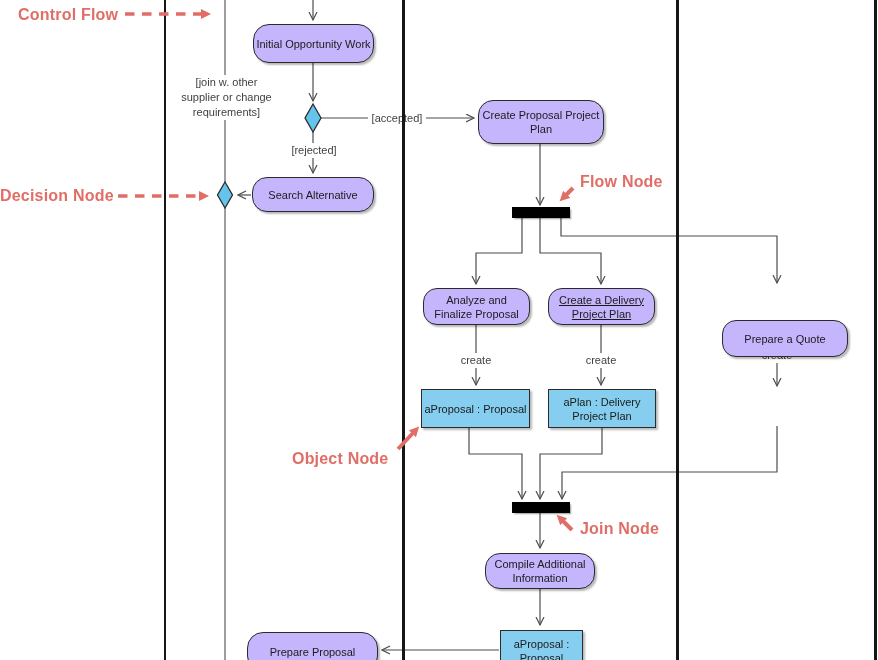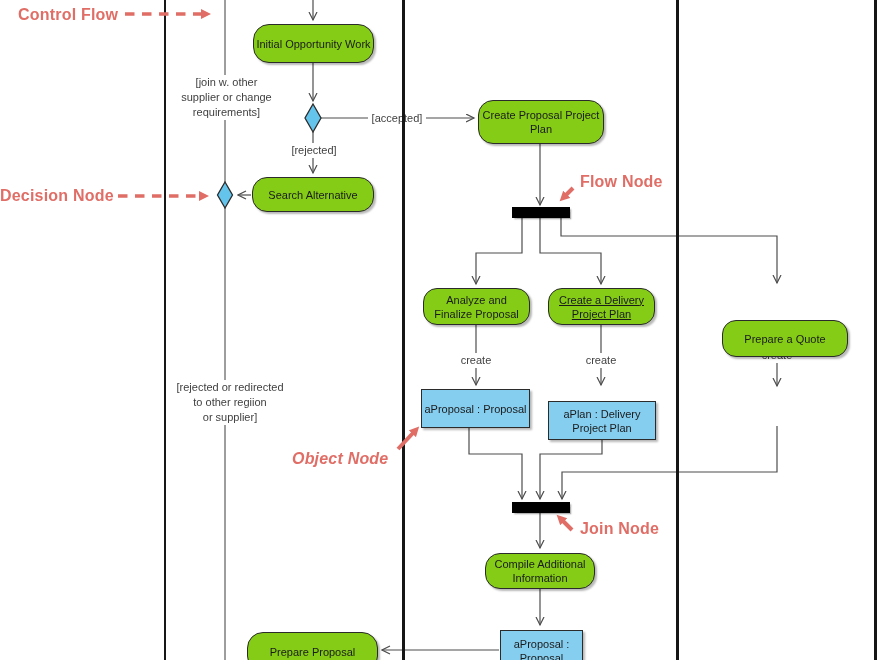--- a/index.html
+++ b/index.html
@@ -11,21 +11,21 @@
   svg.layer{pointer-events:none;}
   
   #edges{z-index:1;}
   .guard{
     position:absolute;z-index:2;background:#ffffff;color:#3f3f3f;
     font-size:11px;line-height:15px;text-align:center;white-space:pre-line;
   }
   .lane-line{position:absolute;z-index:3;top:0;height:660px;background:#161616;}
   .action,.objbox,.bar{position:absolute;z-index:4;}
   .action{
-    background:#84cc16;border:1.6px solid #2b2b2b;border-radius:15px;
+    background:#c4b5fd;border:1.6px solid #2b2b2b;border-radius:15px;
     color:#1b1b1b;font-size:11px;line-height:14px;text-align:center;
     display:flex;align-items:center;justify-content:center;white-space:pre-line;
     box-shadow:2px 2px 2px rgba(0,0,0,0.28);box-sizing:border-box;
   }
   .objbox{
     background:#85CEEF;border:1.6px solid #2b2b2b;
     color:#1b1b1b;font-size:11px;line-height:14px;text-align:center;
     display:flex;align-items:center;justify-content:center;white-space:pre-line;
     box-shadow:2px 2px 2px rgba(0,0,0,0.28);box-sizing:border-box;
   }
@@ -76,23 +76,20 @@
 
     <polygon points="313,104 321,118 313,132 305,118" fill="#64C4EC" stroke="#2b2b2b" stroke-width="1.3"></polygon>
     <polygon points="225,182 232.5,195 225,208 217.5,195" fill="#64C4EC" stroke="#2b2b2b" stroke-width="1.3"></polygon>
   </svg>
 
   <div class="guard" style="left:168px;top:75px;width:117px;">[join w. other
 supplier or change
 requirements]</div>
   <div class="guard" style="left:368px;top:111px;width:58px;">[accepted]</div>
   <div class="guard" style="left:289px;top:143px;width:50px;">[rejected]</div>
-  <div class="guard" style="left:172px;top:380px;width:116px;">[rejected or redirected
-to other regiion
-or supplier]</div>
   <div class="guard" style="left:451px;top:353px;width:50px;">create</div>
   <div class="guard" style="left:576px;top:353px;width:50px;">create</div>
   <div class="guard" style="left:752px;top:348px;width:50px;">create</div>
 
   <div class="lane-line" style="left:164px;width:2px;"></div>
   <div class="lane-line" style="left:402px;width:3px;"></div>
   <div class="lane-line" style="left:676px;width:3px;"></div>
   <div class="lane-line" style="left:874px;width:3px;"></div>
 
   <div class="action" style="left:253px;top:24px;width:121px;height:39px;border-radius:16px;">Initial Opportunity Work</div>
@@ -102,32 +99,32 @@
   <div class="action" style="left:423px;top:288px;width:107px;height:37px;border-radius:14px;">Analyze and
 Finalize Proposal</div>
   <div class="action" style="left:548px;top:288px;width:107px;height:37px;border-radius:14px;text-decoration:underline;">Create a Delivery
 Project Plan</div>
   <div class="action" style="left:722px;top:288px;width:126px;height:37px;border-radius:14px;margin-top:32px;">Prepare a Quote</div>
   <div class="action" style="left:485px;top:553px;width:110px;height:36px;">Compile Additional
 Information</div>
   <div class="action" style="left:247px;top:632px;width:131px;height:40px;border-radius:16px;">Prepare Proposal</div>
 
   <div class="objbox" style="left:421px;top:389px;width:109px;height:39px;">aProposal : Proposal</div>
-  <div class="objbox" style="left:548px;top:389px;width:108px;height:39px;margin-top:12px;">aPlan : Delivery
+  <div class="objbox" style="left:548px;top:389px;width:108px;height:39px;">aPlan : Delivery
 Project Plan</div>
   <div class="objbox" style="left:500px;top:630px;width:83px;height:41px;">aProposal :
 Proposal</div>
 
   <div class="bar" style="left:512px;top:207px;width:58px;height:11px;"></div>
   <div class="bar" style="left:512px;top:502px;width:58px;height:11px;"></div>
 
   <div class="anno" style="left:18px;top:6px;">Control Flow</div>
   <div class="anno" style="left:0px;top:187px;">Decision Node</div>
   <div class="anno" style="left:580px;top:173px;">Flow Node</div>
-  <div class="anno" style="left:292px;top:450px;font-style:italic;">Object Node</div>
+  <div class="anno" style="left:292px;top:450px;">Object Node</div>
   <div class="anno" style="left:580px;top:520px;">Join Node</div>
 
   <svg id="annosvg" class="layer" width="878" height="660" viewBox="0 0 878 660">
     <defs>
       <marker id="ra" markerWidth="12" markerHeight="12" refX="1" refY="5" orient="auto" markerUnits="userSpaceOnUse">
         <path d="M0,0 L10,5 L0,10 Z" fill="#E06E66"></path>
       </marker>
     </defs>
     <g stroke="#E06E66" fill="none">
       <path d="M125,14 H202" stroke-width="3.5" stroke-dasharray="9.5,7.5" marker-end="url(#ra)"></path>

